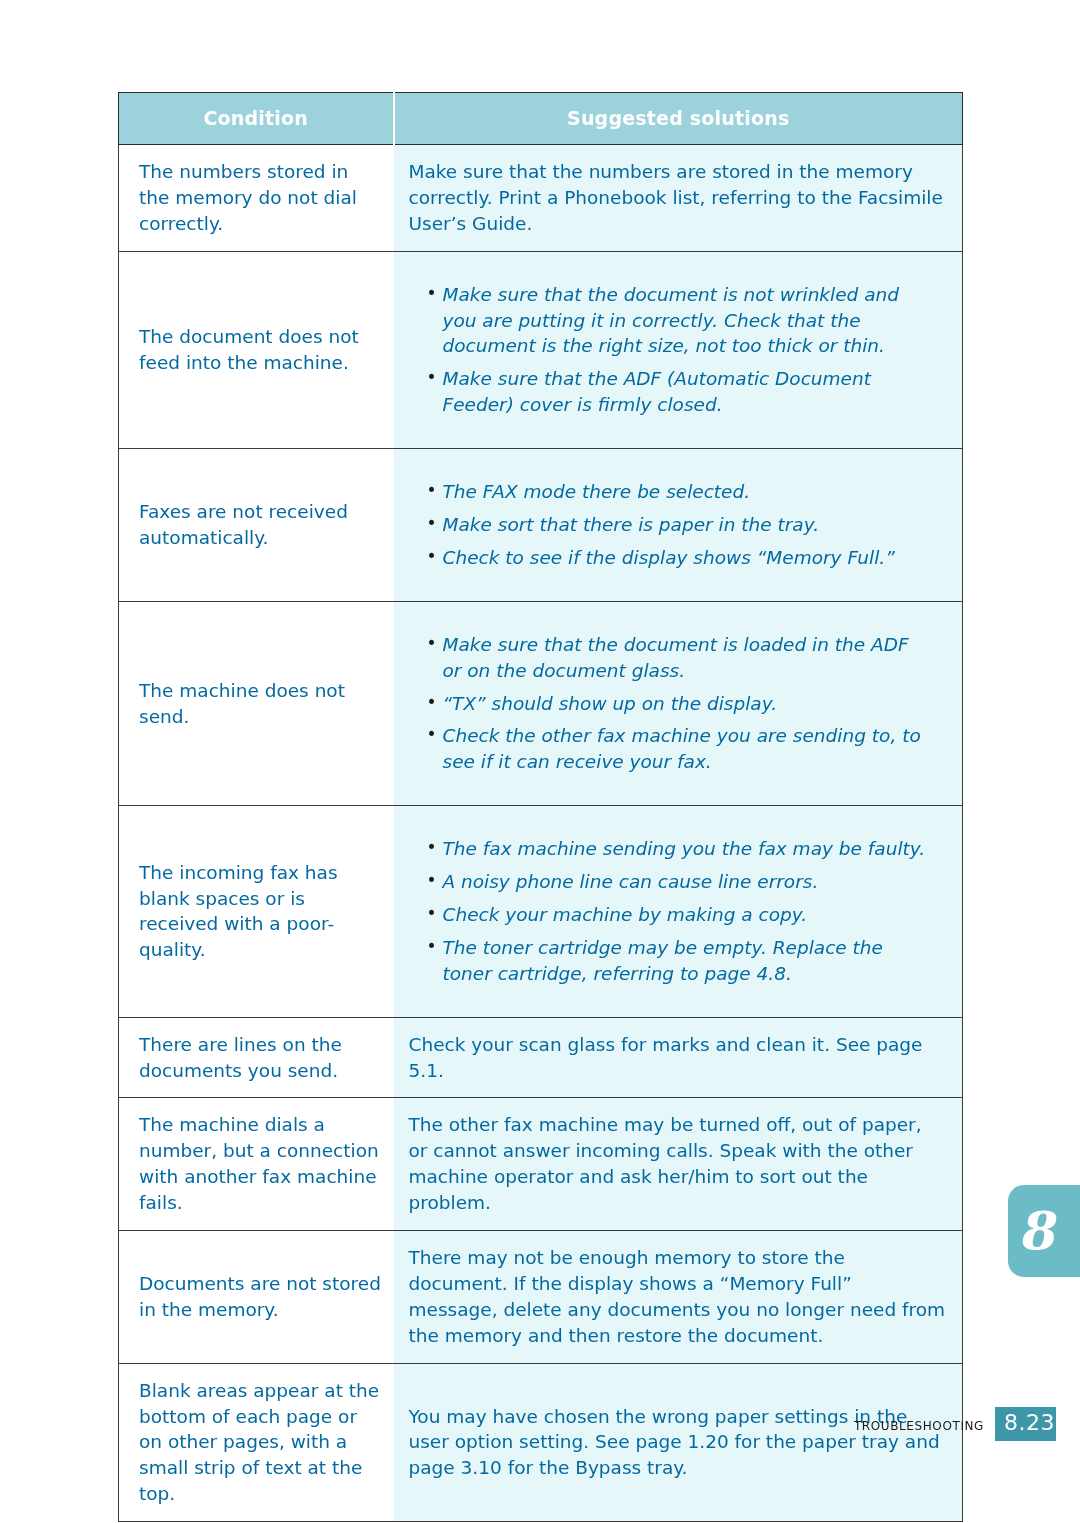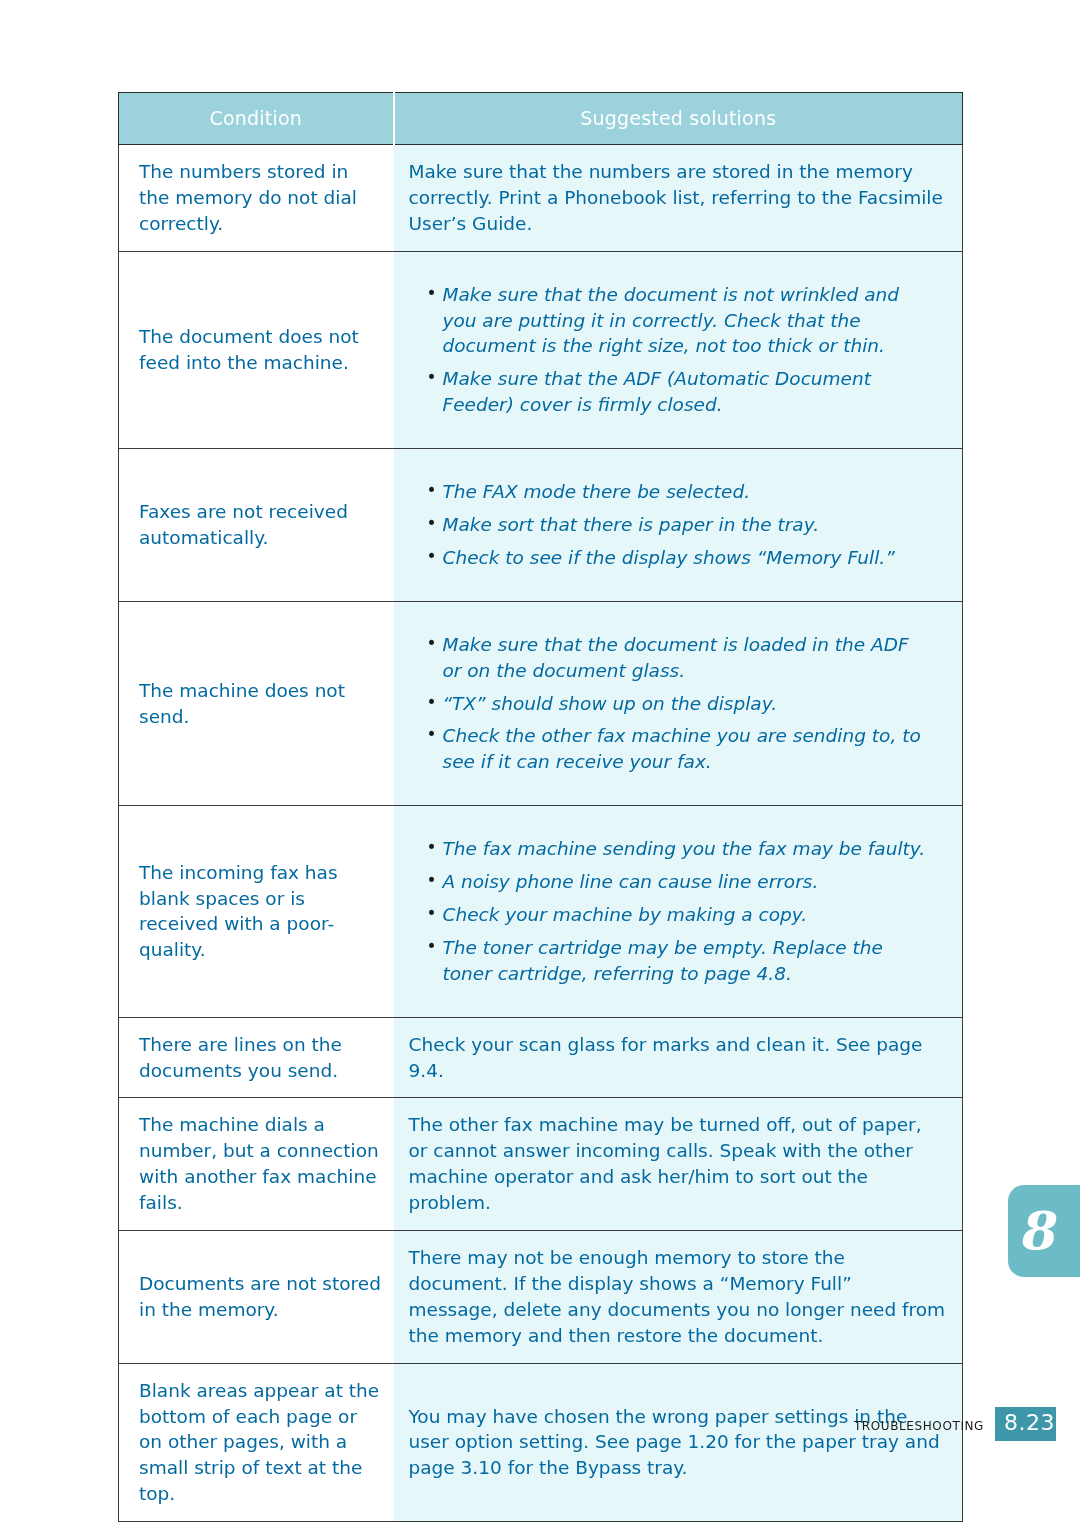--- a/index.html
+++ b/index.html
@@ -25,21 +25,21 @@
     table-layout: fixed;
   }
 
   #troubleshooting-table col.col-condition { width: 275px; }
   #troubleshooting-table col.col-solutions { width: 569px; }
 
   #troubleshooting-table thead th {
     background: #9bd2dc;
     color: #ffffff;
     font-size: 19px;
-    font-weight: normal;
+    font-weight: bold;
     text-align: center;
     padding: 14px 6px 15px 6px;
     border: 1px solid #2b2b2b;
     letter-spacing: 0.2px;
   }
   #troubleshooting-table thead th.th-condition {
     border-right: 2px solid #ffffff;
   }
 
   #troubleshooting-table tbody td {
@@ -209,21 +209,21 @@
             <li>Check your machine by making a copy.</li>
             <li>The toner cartridge may be empty. Replace the toner cartridge, referring to page 4.8.</li>
           </ul>
         </td>
       </tr>
       <tr>
         <td class="cell-condition">
           <p class="cond-text">There are lines on the documents you send.</p>
         </td>
         <td class="cell-solutions">
-          <p class="sol-para">Check your scan glass for marks and clean it. See page 9.4.</p>
+          <p class="sol-para">Check your scan glass for marks and clean it. See page 5.1.</p>
         </td>
       </tr>
       <tr>
         <td class="cell-condition">
           <p class="cond-text">The machine dials a number, but a connection with another fax machine fails.</p>
         </td>
         <td class="cell-solutions">
           <p class="sol-para">The other fax machine may be turned off, out of paper, or cannot answer incoming calls. Speak with the other machine operator and ask her/him to sort out the problem.</p>
         </td>
       </tr>

